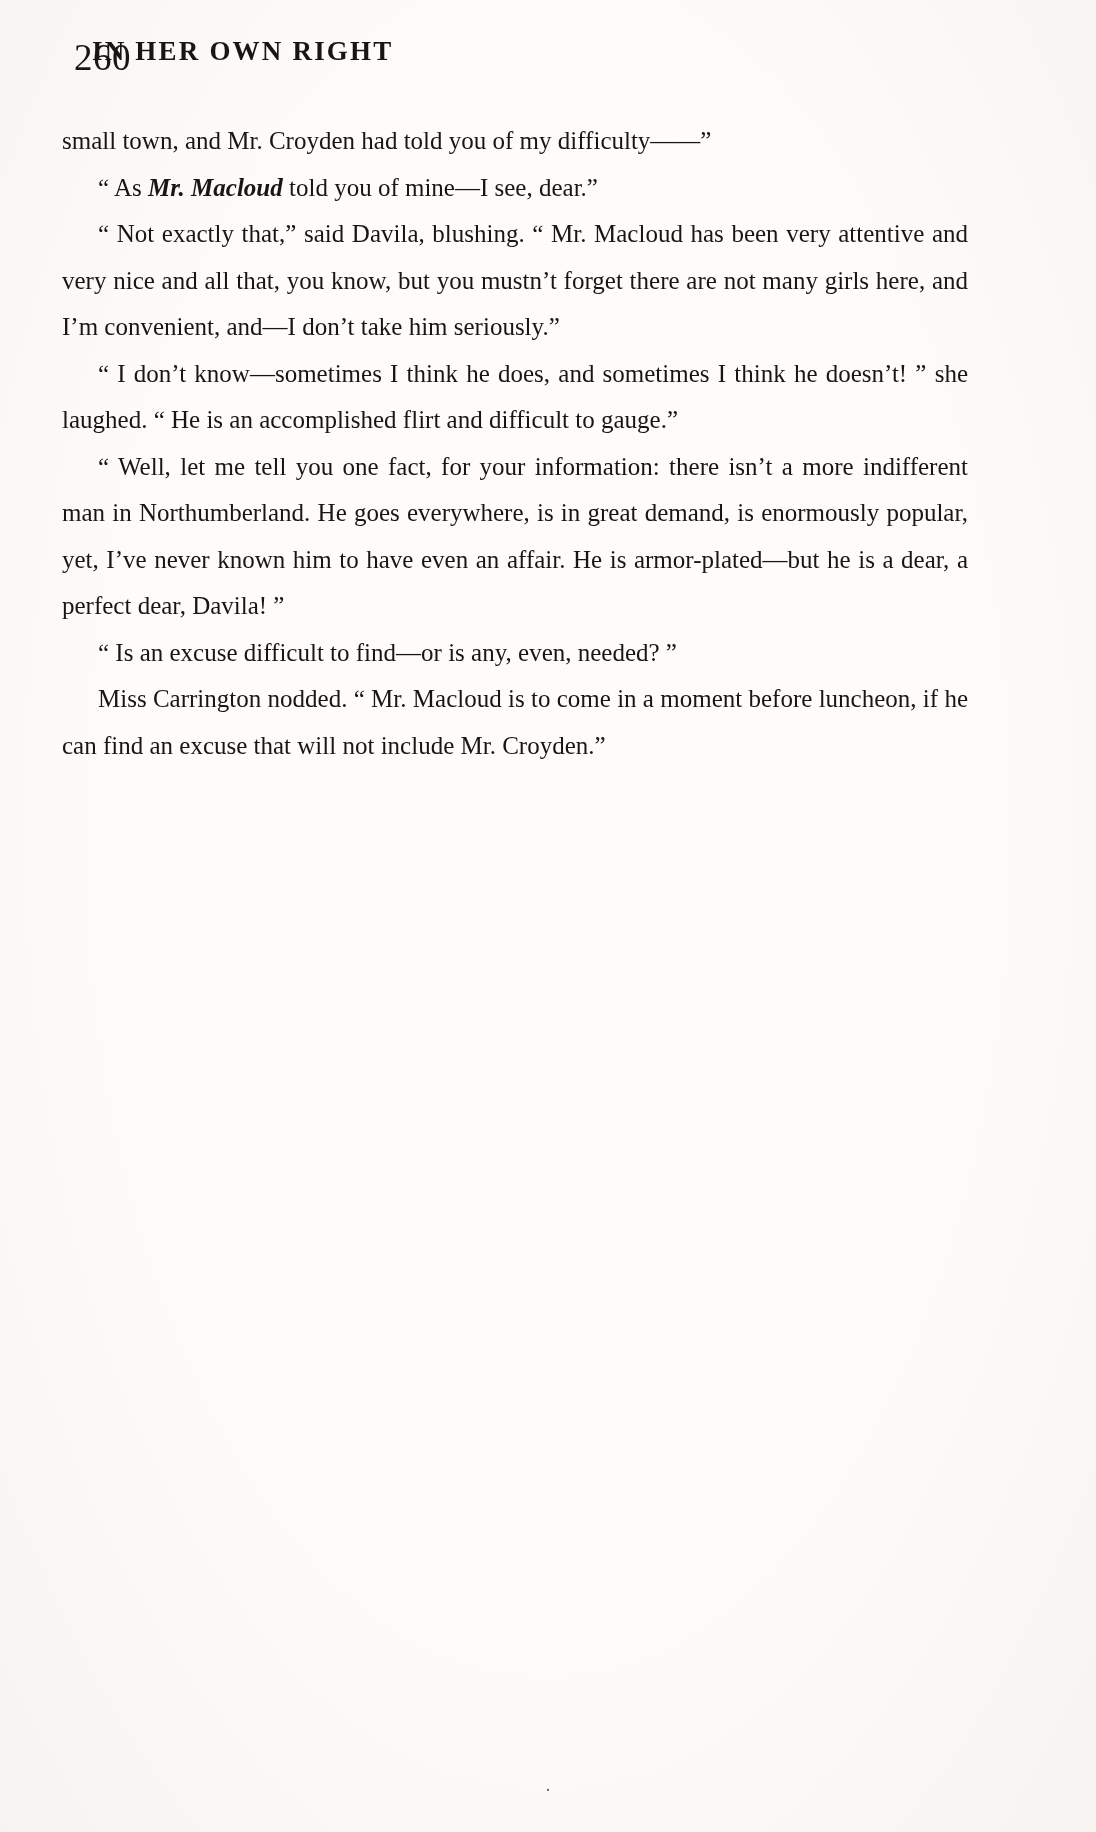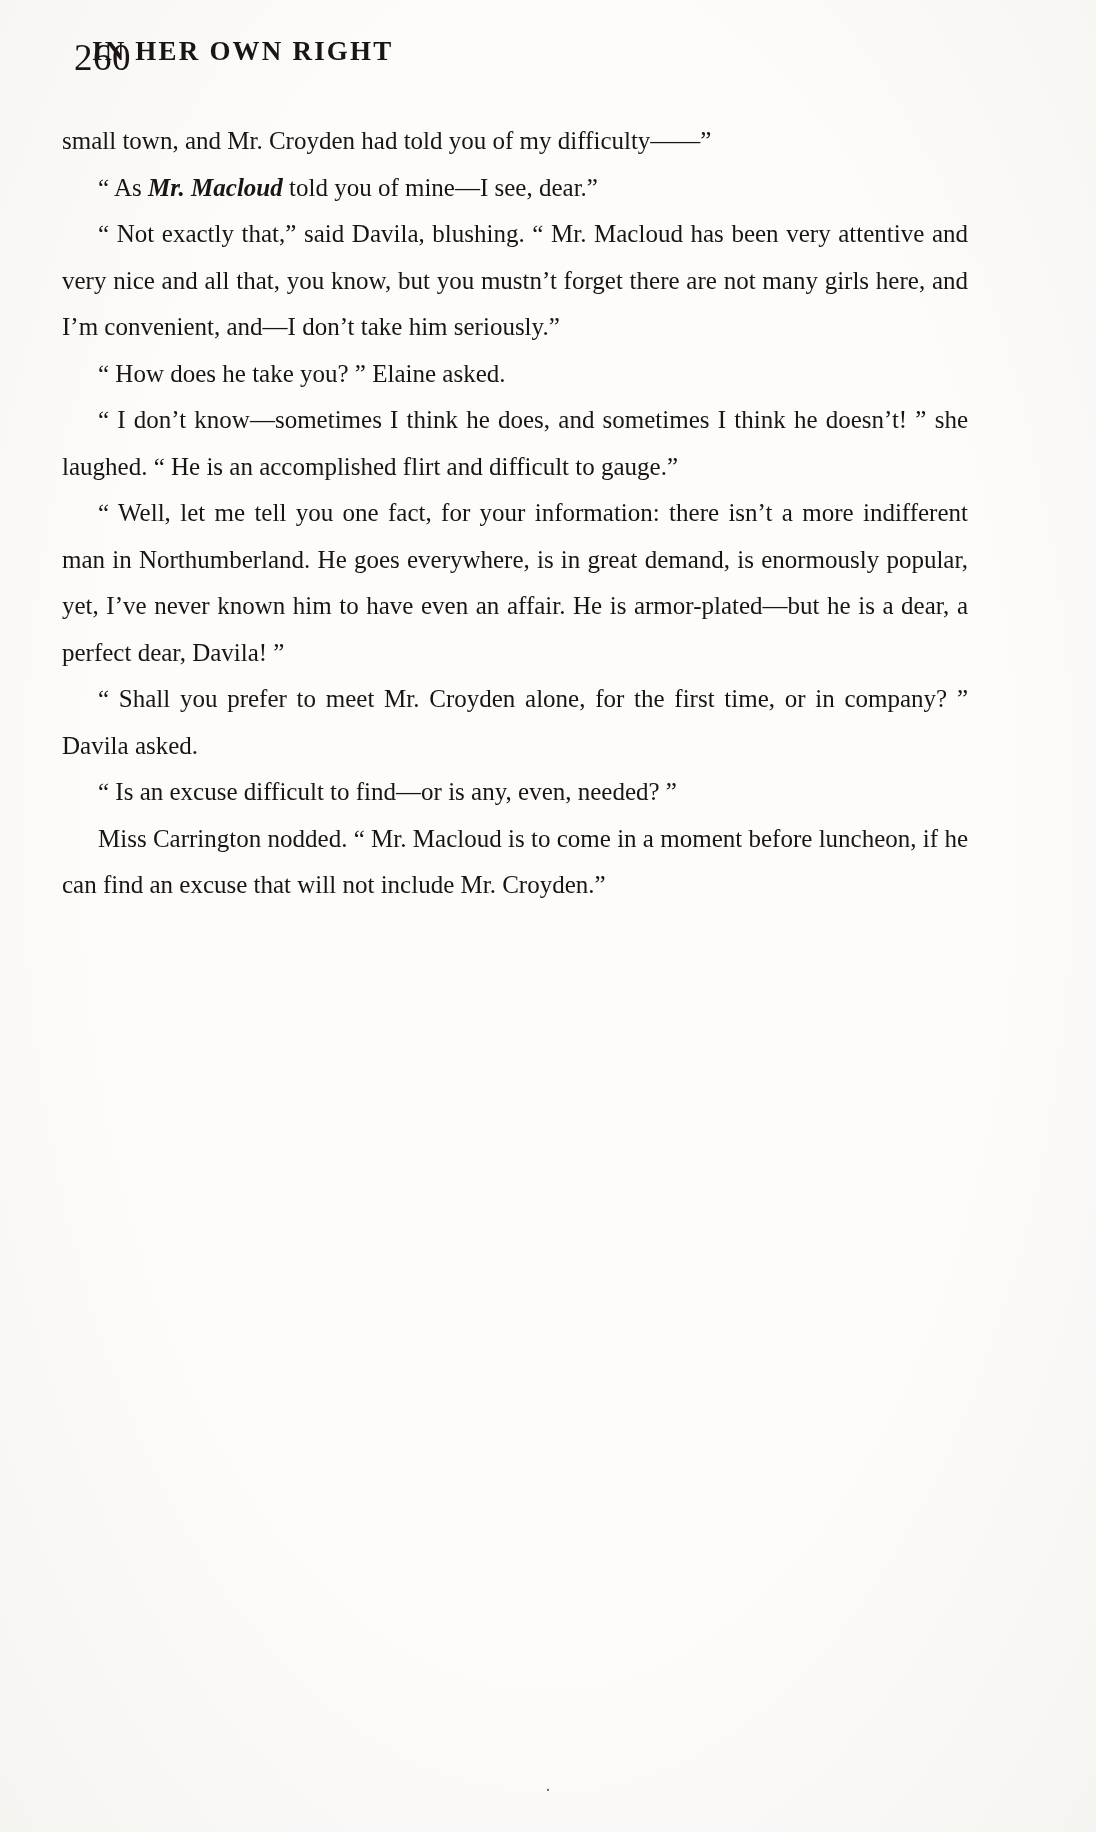--- a/index.html
+++ b/index.html
@@ -96,22 +96,20 @@
 
   <div class="header">
     <div class="folio">260</div>
     <div class="running-head">IN HER OWN RIGHT</div>
   </div>
 
   <div class="body-text" id="body-text">
       <p class=""><span>small town, and Mr. Croyden had told you of my difficulty——”</span></p>
       <p class="indent"><span>“ As </span><i>Mr. Macloud</i><span> told you of mine—I see, dear.”</span></p>
       <p class="indent"><span>“ Not exactly that,” said Davila, blushing. “ Mr. Macloud has been very attentive and very nice and all that, you know, but you mustn’t forget there are not many girls here, and I’m convenient, and—I don’t take him seriously.”</span></p>
-      <p class="indent"><span>“ How does he take you? ” Elaine asked.</span></p>
       <p class="indent"><span>“ I don’t know—sometimes I think he does, and sometimes I think he doesn’t! ” she laughed.  “ He is an accomplished flirt and difficult to gauge.”</span></p>
       <p class="indent"><span>“ Well, let me tell you one fact, for your information: there isn’t a more indifferent man in Northumberland.  He goes everywhere, is in great demand, is enormously popular, yet, I’ve never known him to have even an affair.  He is armor-plated—but he is a dear, a perfect dear, Davila! ”</span></p>
-      <p class="indent"><span>“ Shall you prefer to meet Mr. Croyden alone, for the first time, or in company? ” Davila asked.</span></p>
       <p class="indent"><span>“ Is an excuse difficult to find—or is any, even, needed? ”</span></p>
       <p class="indent"><span>Miss Carrington nodded.  “ Mr. Macloud is to come in a moment before luncheon, if he can find an excuse that will not include Mr. Croyden.”</span></p>
     </div>
 
   <div class="footer-mark">.</div>
 </div>
 
 </body></html>

